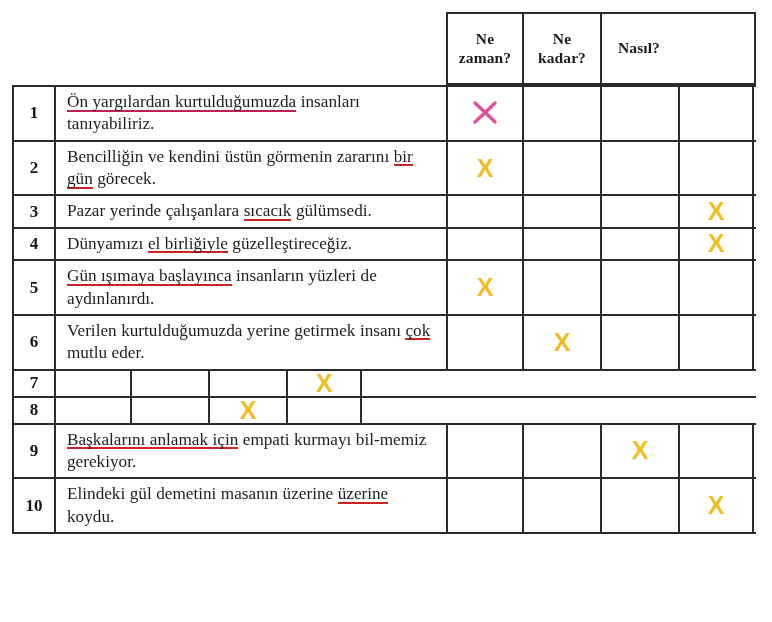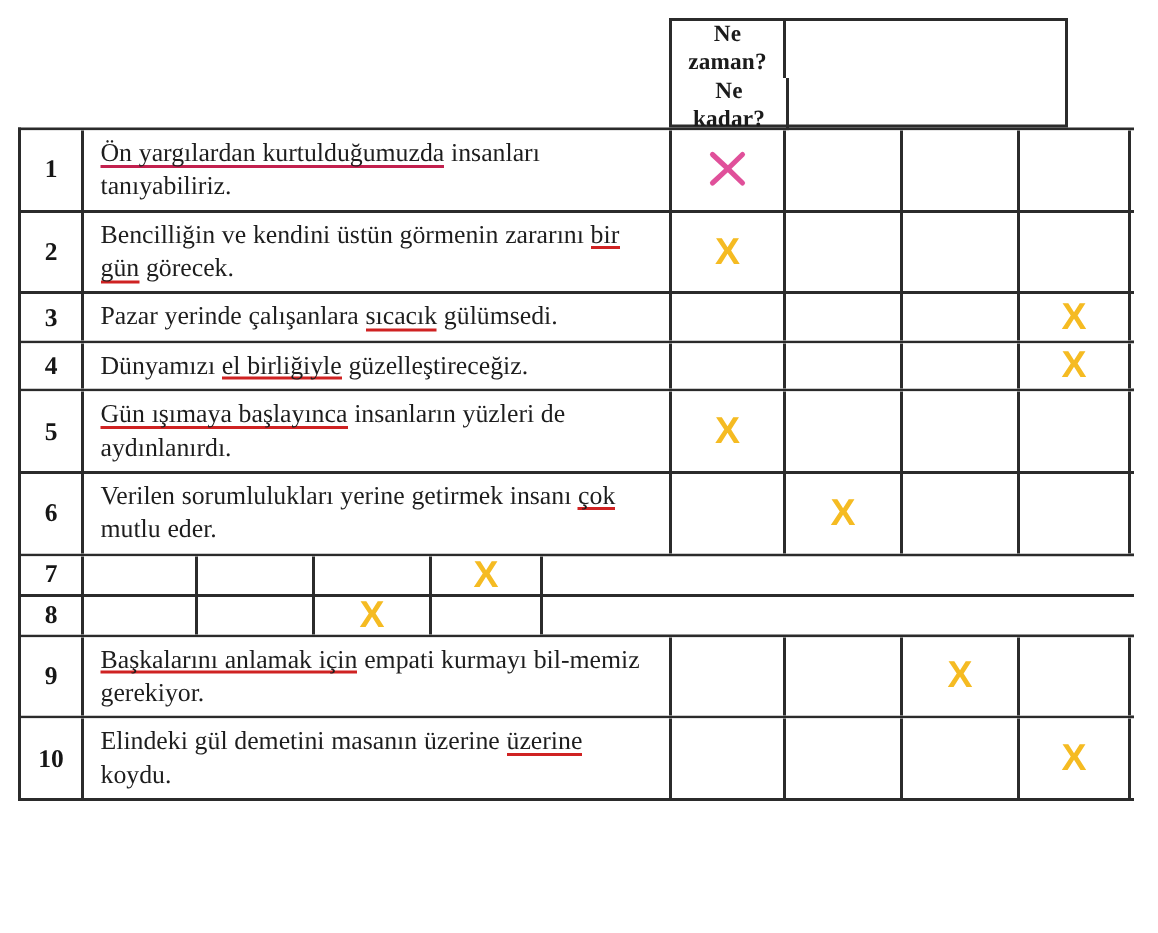--- a/index.html
+++ b/index.html
@@ -21,27 +21,26 @@
     top: 0;
     width: 772px;
     height: 622px;
   }
 
   
   .header-row {
     position: absolute;
     left: 446px;
     top: 12px;
-    width: 266px;
+    width: 310px;
     height: 73px;
     display: flex;
     box-sizing: border-box;
     border: 2px solid #2b2b2b;
     background: #ffffff;
-    flex-direction: column;
   }
   .header-cell {
     flex: 0 0 auto;
     box-sizing: border-box;
     border-right: 2px solid #2b2b2b;
     display: flex;
     align-items: center;
     justify-content: center;
     text-align: center;
     font-weight: bold;
@@ -207,21 +206,21 @@
         <div class="cell c-mark c-m0">
           <span class="mark-x mark-yellow">X</span>
         </div>
         <div class="cell c-mark c-m1"></div>
         <div class="cell c-mark c-m2"></div>
         <div class="cell c-mark c-m3"></div>
       </div>
       <div class="row">
         <div class="cell c-num">6</div>
         <div class="cell c-sent">
-          <div class="sentence"><span>Verilen sorumlulukları yerine getirmek insanı </span><span class="u u-red">çok</span><span> mutlu eder.</span></div>
+          <div class="sentence"><span>Verilen kurtulduğumuzda yerine getirmek insanı </span><span class="u u-red">çok</span><span> mutlu eder.</span></div>
         </div>
         <div class="cell c-mark c-m0"></div>
         <div class="cell c-mark c-m1">
           <span class="mark-x mark-yellow">X</span>
         </div>
         <div class="cell c-mark c-m2"></div>
         <div class="cell c-mark c-m3"></div>
       </div>
       <div class="row">
         <div class="cell c-num">7</div>

